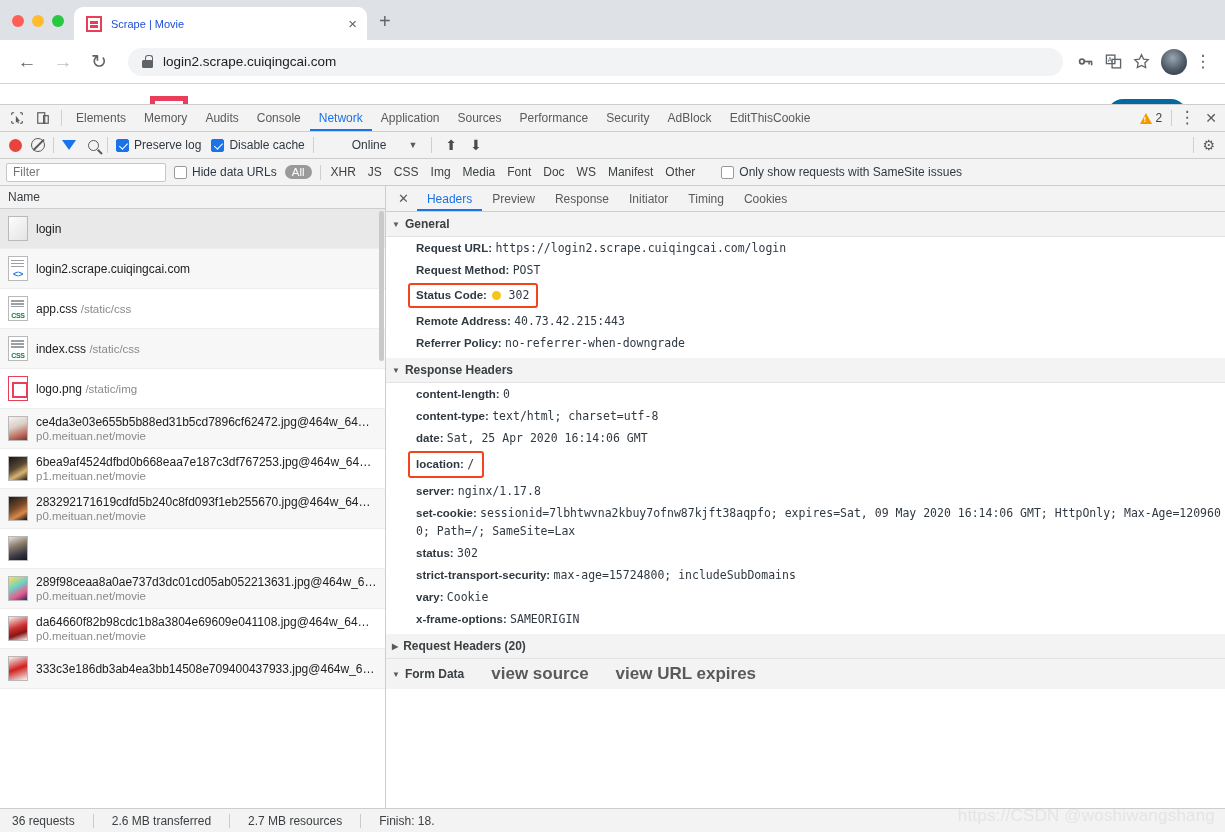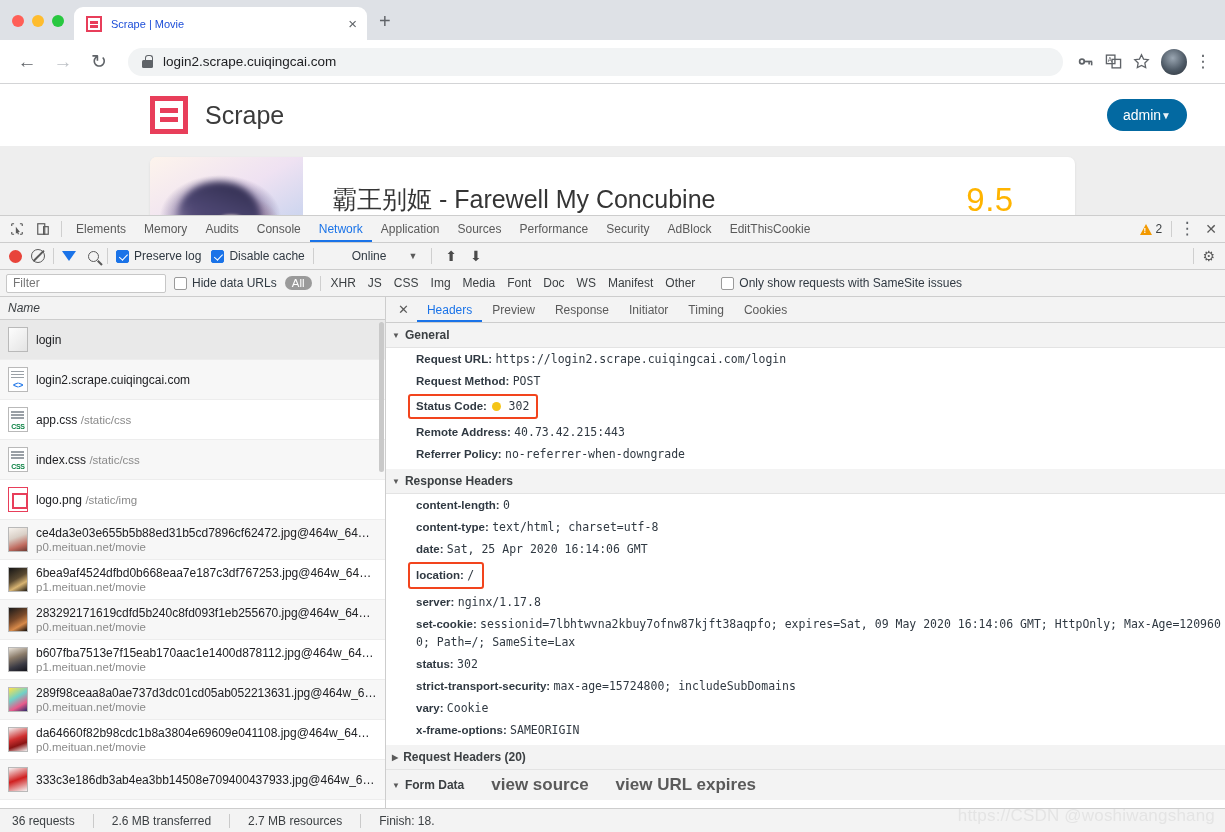--- a/index.html
+++ b/index.html
@@ -134,21 +134,21 @@
   .tag {
     background: #e8435f; color: #fff; font-size: 11px;
     border-radius: 11px; padding: 3px 13px;
   }
   .score-box { width: 170px; flex: 0 0 170px; display: flex; align-items: flex-start;
                justify-content: center; padding-top: 24px; }
   .score { font-size: 33px; color: #ffb400; letter-spacing: .5px; }
 
   
   .devtools {
-    position: absolute; left: 0; bottom: 0; width: 1225px; height: 617px;
+    position: absolute; left: 0; bottom: 0; width: 1225px; height: 728px;
     background: #fff; border-top: 1px solid #cdcdcd;
     font-size: 12px; color: #303942;
     display: flex; flex-direction: column;
   }
   .dt-tabbar {
     height: 27px; background: #f3f3f3; border-bottom: 1px solid #cdcdcd;
     display: flex; align-items: center; padding-left: 4px;
   }
   .dt-iconbtn {
     width: 26px; height: 26px; display: flex; align-items: center; justify-content: center;
@@ -218,21 +218,21 @@
   .type-item { font-size: 12px; color: #3c4043; cursor: pointer; padding: 0 2px; }
   .vsep { width: 1px; height: 15px; background: #cfcfcf; }
 
   .dt-main { flex: 1; display: flex; min-height: 0; }
 
   
   .req-panel { width: 386px; flex: 0 0 386px; border-right: 1px solid #cdcdcd;
                display: flex; flex-direction: column; min-height: 0; }
   .req-head { height: 23px; background: #f3f3f3; border-bottom: 1px solid #cdcdcd;
               display: flex; align-items: center; padding-left: 8px;
-              font-size: 12px; color: #3c4043; font-style: italic; }
+              font-size: 12px; color: #3c4043; }
   .req-list { flex: 1; overflow: hidden; position: relative; }
   .req-row {
     height: 40px; display: flex; align-items: center; gap: 8px;
     padding: 0 6px 0 8px; border-bottom: 1px solid #ededed; cursor: pointer;
   }
   .req-row:nth-child(even) { background: #f7f7f7; }
   .req-row.selected { background: #e9e9e9; }
   .req-ico { width: 20px; height: 25px; flex: 0 0 20px; position: relative;
              border: 1px solid #b9b9b9; background: #fff; }
   .req-ico.doc::before {
@@ -551,24 +551,20 @@
           <div class="req-row">
             <span class="req-ico img-c"></span>
             <span class="req-txt">
               <span class="req-name">283292171619cdfd5b240c8fd093f1eb255670.jpg@464w_64…</span>
               <span class="req-sub">p0.meituan.net/movie</span>
             </span>
           </div>
 
           <div class="req-row">
             <span class="req-ico img-d"></span>
-            <span class="req-txt">
-              <span class="req-name">b607fba7513e7f15eab170aac1e1400d878112.jpg@464w_64…</span>
-              <span class="req-sub">p1.meituan.net/movie</span>
-            </span>
           </div>
 
           <div class="req-row">
             <span class="req-ico img-e"></span>
             <span class="req-txt">
               <span class="req-name">289f98ceaa8a0ae737d3dc01cd05ab052213631.jpg@464w_6…</span>
               <span class="req-sub">p0.meituan.net/movie</span>
             </span>
           </div>
 

